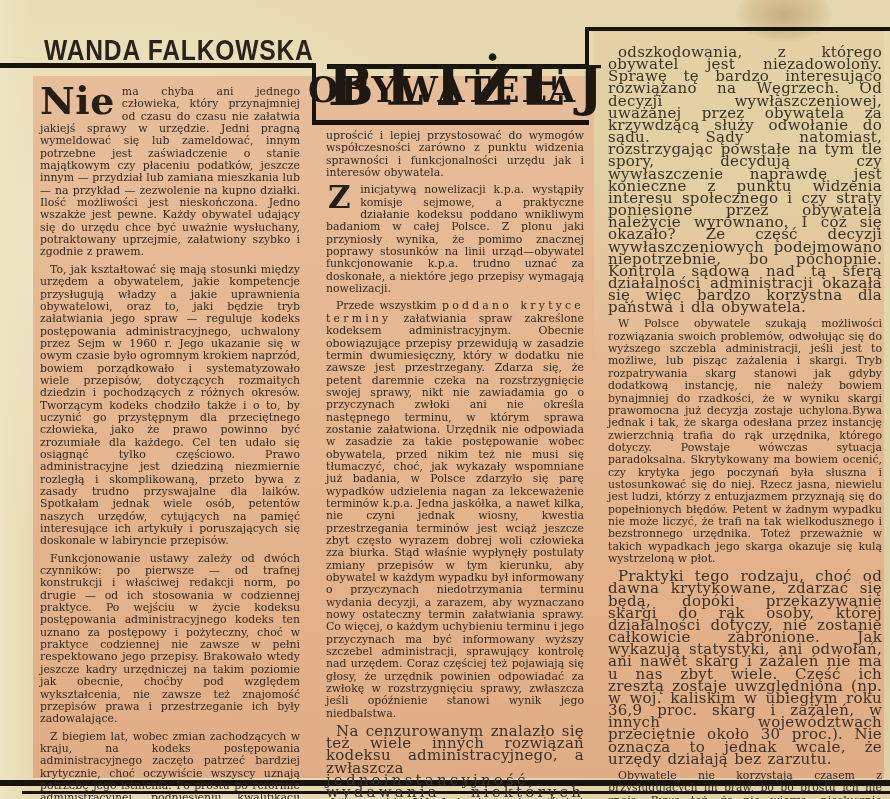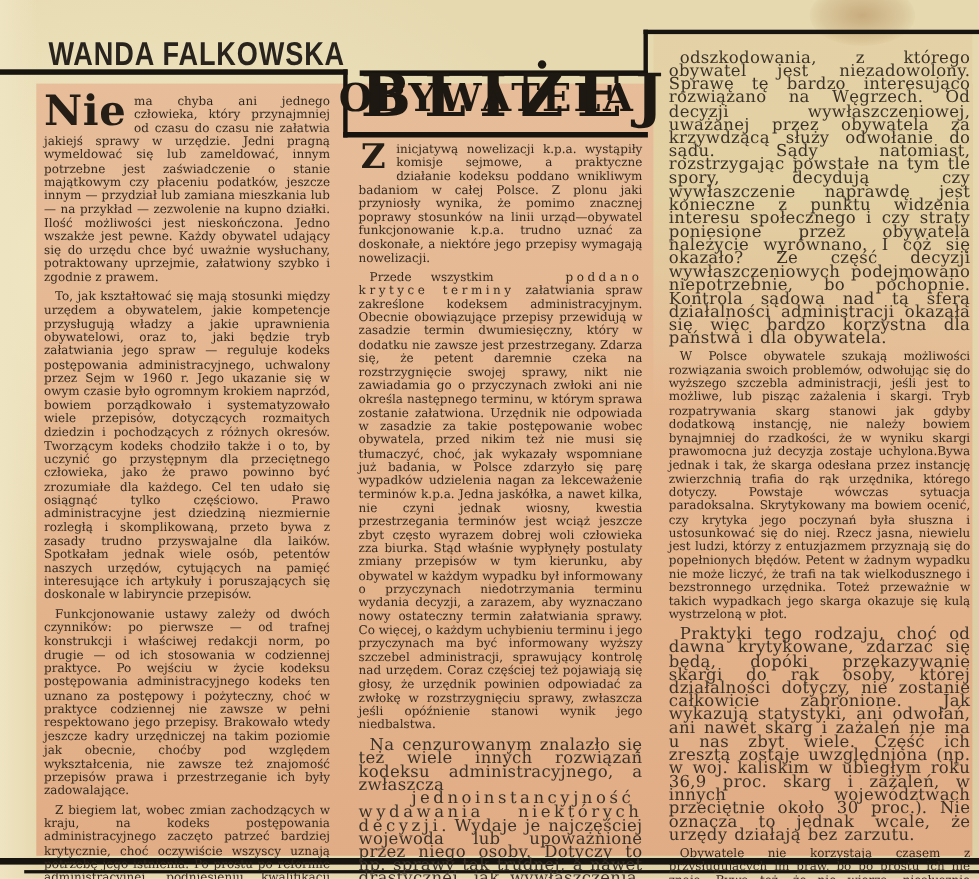--- a/index.html
+++ b/index.html
@@ -40,21 +40,21 @@
   .col3{left:608px;top:46px;width:274px;}
   p.para{margin:0 0 5px;text-indent:10px;text-align:justify;}
   p.nodent{text-indent:0;}
   .normal{font-size:10.9px;line-height:12.35px;}
   .small{font-size:15px;line-height:12.15px;letter-spacing:.25px;word-spacing:1.2px;color:#3a3228;}
   .gap-top{margin-top:22px;}
   .dropcap{float:left;font-weight:700;font-size:38px;line-height:25px;
     padding:2px 7px 0 0;letter-spacing:.5px;color:#241e17;}
   .dropZ .dropcap{font-size:31px;line-height:25px;padding:1px 9px 0 2px;}
   .bold{font-weight:400;}
-  .spaced{letter-spacing:3.2px;margin-left:48px;}
+  .spaced{letter-spacing:3.2px;}
 </style>
 </head>
 <body>
 
 <div class="page">
 
   <div class="margin-strip"></div>
   <div class="salmon-block"></div>
   <div class="col3-fade"></div>
   <div class="stain"></div>
@@ -73,20 +73,21 @@
   <div class="headline l2">OBYWATELA</div>
 
   <div class="col col1 normal">
     <p class="para nodent"><span class="dropcap">Nie</span><span>ma chyba ani jednego człowieka, który przynajmniej od czasu do czasu nie załatwia jakiejś sprawy w urzędzie. Jedni pragną wymeldować się lub zameldować, innym potrzebne jest zaświadczenie o stanie majątkowym czy płaceniu podatków, jeszcze innym — przydział lub zamiana mieszkania lub — na przykład — zezwolenie na kupno działki. Ilość możliwości jest nieskończona. Jedno wszakże jest pewne. Każdy obywatel udający się do urzędu chce być uważnie wysłuchany, potraktowany uprzejmie, załatwiony szybko i zgodnie z prawem.</span></p>
     <p class="para"><span>To, jak kształtować się mają stosunki między urzędem a obywatelem, jakie kompetencje przysługują władzy a jakie uprawnienia obywatelowi, oraz to, jaki będzie tryb załatwiania jego spraw — reguluje kodeks postępowania administracyjnego, uchwalony przez Sejm w 1960 r. Jego ukazanie się w owym czasie było ogromnym krokiem naprzód, bowiem porządkowało i systematyzowało wiele przepisów, dotyczących rozmaitych dziedzin i pochodzących z różnych okresów. Tworzącym kodeks chodziło także i o to, by uczynić go przystępnym dla przeciętnego człowieka, jako że prawo powinno być zrozumiałe dla każdego. Cel ten udało się osiągnąć tylko częściowo. Prawo administracyjne jest dziedziną niezmiernie rozległą i skomplikowaną, przeto bywa z zasady trudno przyswajalne dla laików. Spotkałam jednak wiele osób, petentów naszych urzędów, cytujących na pamięć interesujące ich artykuły i poruszających się doskonale w labiryncie przepisów.</span></p>
     <p class="para"><span>Funkcjonowanie ustawy zależy od dwóch czynników: po pierwsze — od trafnej konstrukcji i właściwej redakcji norm, po drugie — od ich stosowania w codziennej praktyce. Po wejściu w życie kodeksu postępowania administracyjnego kodeks ten uznano za postępowy i pożyteczny, choć w praktyce codziennej nie zawsze w pełni respektowano jego przepisy. Brakowało wtedy jeszcze kadry urzędniczej na takim poziomie jak obecnie, choćby pod względem wykształcenia, nie zawsze też znajomość przepisów prawa i przestrzeganie ich były zadowalające.</span></p>
     <p class="para"><span>Z biegiem lat, wobec zmian zachodzących w kraju, na kodeks postępowania administracyjnego zaczęto patrzeć bardziej krytycznie, choć oczywiście wszyscy uznają potrzebę jego istnienia. Po prostu po reformie administracyjnej, podniesieniu kwalifikacji urzędników i towarzyszącej jej idei wyjścia naprzeciw obywatelowi — uznano, że k.p.a. warto unowocześnić.</span></p>
   </div>
 
   <div class="col col2 normal">
+    <p class="para nodent"><span>uprościć i lepiej przystosować do wymogów współczesności zarówno z punktu widzenia sprawności i funkcjonalności urzędu jak i interesów obywatela.</span></p>
     <p class="para nodent dropZ gap-top"><span class="dropcap">Z</span><span>inicjatywą nowelizacji k.p.a. wystąpiły komisje sejmowe, a praktyczne działanie kodeksu poddano wnikliwym badaniom w całej Polsce. Z plonu jaki przyniosły wynika, że pomimo znacznej poprawy stosunków na linii urząd—obywatel funkcjonowanie k.p.a. trudno uznać za doskonałe, a niektóre jego przepisy wymagają nowelizacji.</span></p>
     <p class="para"><span>Przede wszystkim </span><span class="spaced">poddano krytyce terminy</span><span> załatwiania spraw zakreślone kodeksem administracyjnym. Obecnie obowiązujące przepisy przewidują w zasadzie termin dwumiesięczny, który w dodatku nie zawsze jest przestrzegany. Zdarza się, że petent daremnie czeka na rozstrzygnięcie swojej sprawy, nikt nie zawiadamia go o przyczynach zwłoki ani nie określa następnego terminu, w którym sprawa zostanie załatwiona. Urzędnik nie odpowiada w zasadzie za takie postępowanie wobec obywatela, przed nikim też nie musi się tłumaczyć, choć, jak wykazały wspomniane już badania, w Polsce zdarzyło się parę wypadków udzielenia nagan za lekceważenie terminów k.p.a. Jedna jaskółka, a nawet kilka, nie czyni jednak wiosny, kwestia przestrzegania terminów jest wciąż jeszcze zbyt często wyrazem dobrej woli człowieka zza biurka. Stąd właśnie wypłynęły postulaty zmiany przepisów w tym kierunku, </span><span class="bold">aby obywatel w każdym wypadku był informowany o przyczynach niedotrzymania terminu wydania decyzji, a zarazem, aby wyznaczano nowy ostateczny termin załatwiania sprawy.</span><span> Co więcej, </span><span class="bold">o każdym uchybieniu terminu i jego przyczynach ma być informowany wyższy szczebel administracji, sprawujący kontrolę nad urzędem.</span><span> Coraz częściej też pojawiają się głosy, że </span><span class="bold">urzędnik powinien odpowiadać za zwłokę w rozstrzygnięciu sprawy, zwłaszcza jeśli opóźnienie stanowi wynik jego niedbalstwa.</span></p>
     <p class="para small"><span>Na cenzurowanym znalazło się też wiele innych rozwiązań kodeksu administracyjnego, a zwłaszcza </span><span class="spaced">jednoinstancyjność wydawania niektórych decyzji</span><span>. Wydaje je najczęściej wojewoda lub upoważnione przez niego osoby. Dotyczy to np. sprawy tak trudnej, a nawet drastycznej, jak wywłaszczenia, kiedy to obywatel powinien mieć prawo odwołania się do wyższej instancji, która mogłaby skontrolować zasadność decyzji wywłaszczeniowej, a także wypowiedzieć się w sprawie wysokości</span></p>
   </div>
 
   <div class="col col3">
     <p class="para small"><span>odszkodowania, z którego obywatel jest niezadowolony. Sprawę tę bardzo interesująco rozwiązano na Węgrzech. Od decyzji wywłaszczeniowej, uważanej przez obywatela za krzywdzącą służy odwołanie do sądu. Sądy natomiast, rozstrzygając powstałe na tym tle spory, decydują czy wywłaszczenie naprawdę jest konieczne z punktu widzenia interesu społecznego i czy straty poniesione przez obywatela należycie wyrównano. I cóż się okazało? Że część decyzji wywłaszczeniowych podejmowano niepotrzebnie, bo pochopnie. Kontrola sądowa nad tą sferą działalności administracji okazała się więc bardzo korzystna dla państwa i dla obywatela.</span></p>
     <p class="para normal"><span>W Polsce obywatele szukają możliwości rozwiązania swoich problemów, odwołując się do wyższego szczebla administracji, jeśli jest to możliwe, lub pisząc zażalenia i skargi. Tryb rozpatrywania skarg stanowi jak gdyby dodatkową instancję, nie należy bowiem bynajmniej do rzadkości, że w wyniku skargi prawomocna już decyzja zostaje uchylona.Bywa jednak i tak, że skarga odesłana przez instancję zwierzchnią trafia do rąk urzędnika, którego dotyczy. Powstaje wówczas sytuacja paradoksalna. Skrytykowany ma bowiem ocenić, czy krytyka jego poczynań była słuszna i ustosunkować się do niej. Rzecz jasna, niewielu jest ludzi, którzy z entuzjazmem przyznają się do popełnionych błędów. Petent w żadnym wypadku nie może liczyć, że trafi na tak wielkodusznego i bezstronnego urzędnika. Toteż przeważnie w takich wypadkach jego skarga okazuje się kulą wystrzeloną w płot.</span></p>
     <p class="para small"><span>Praktyki tego rodzaju, choć od dawna krytykowane, zdarzać się będą, dopóki przekazywanie skargi do rąk osoby, której działalności dotyczy, nie zostanie całkowicie zabronione. Jak wykazują statystyki, ani odwołań, ani nawet skarg i zażaleń nie ma u nas zbyt wiele. Część ich zresztą zostaje uwzględniona (np. w woj. kaliskim w ubiegłym roku 36,9 proc. skarg i zażaleń, w innych województwach przeciętnie około 30 proc.). Nie oznacza to jednak wcale, że urzędy działają bez zarzutu.</span></p>
     <p class="para normal"><span>Obywatele nie korzystają czasem z przysługujących im praw, bo po prostu ich nie znają. Bywa też, że nie wierzą, niesłusznie zresztą, w swoją szansę wygranej z urzędem. Ale najbardziej wymowna jest pewna cyferka, którą rzucono na posiedzeniu jednej z komisji sejmowych. Otóż w Polsce zaledwie 4 procent obywateli orientuje się, że mamy kodeks postępowania administracyjnego! A nie można wszak korzystać z praw, których się nie zna, ba, nie wie nawet o ich istnieniu. Płynie stąd jeszcze jeden wniosek — </span><span class="bold">kodeks administracyjny wciąż wymaga szerokiej popularyzacji w społeczeństwie</span><span>, a prowadzone obecnie prace nowelizacyjne stanowią po temu doskonałą okazję. Prawo administracyjne — jak wspominałam na wstępie — dotyczy każdego z nas, dobrze by więc było, aby jak najszerszy krąg ludzi orientował się przynajmniej w podstawowych jego zasadach.</span></p>

